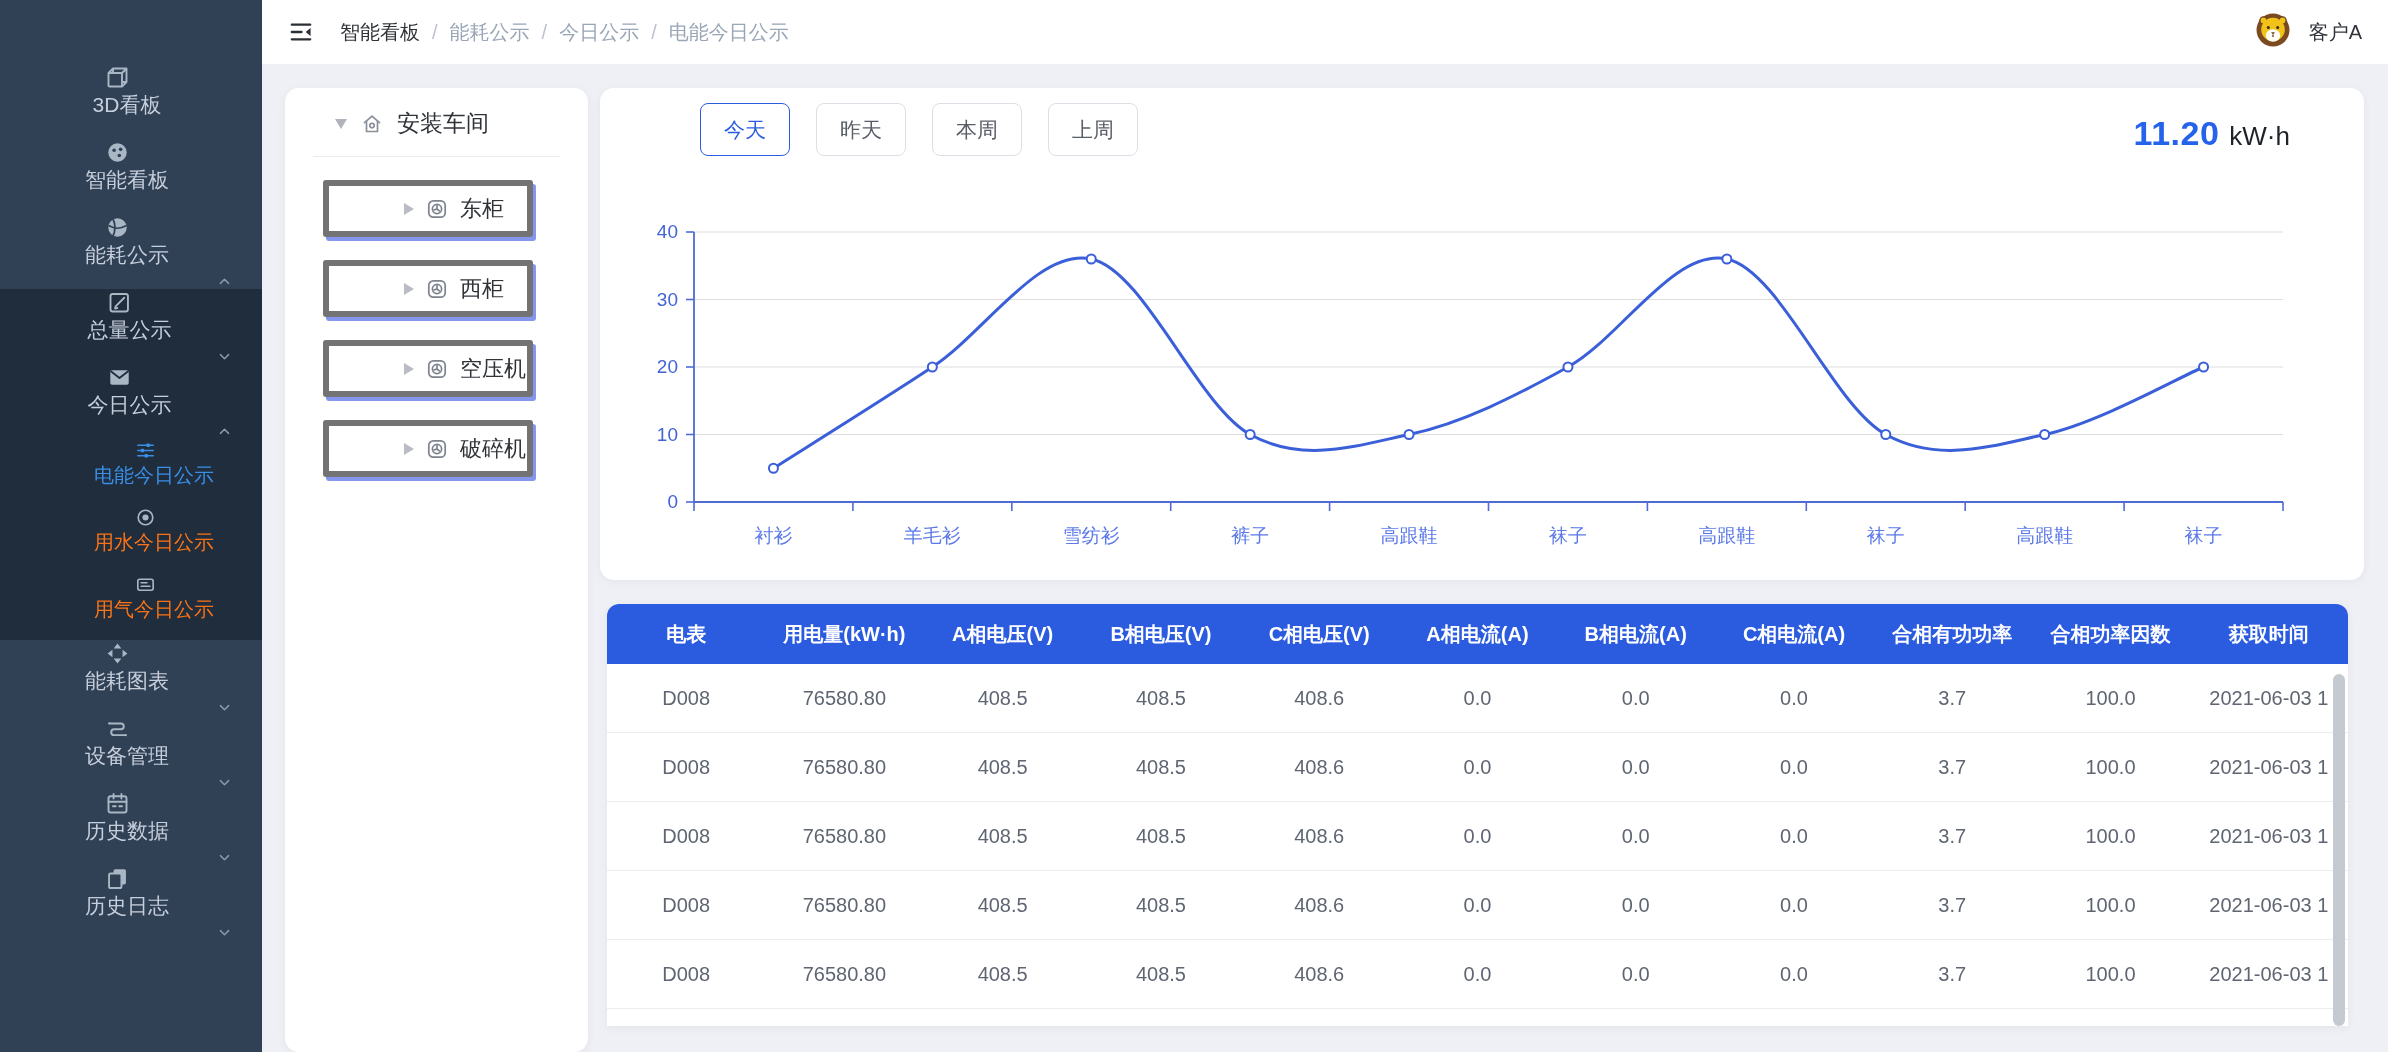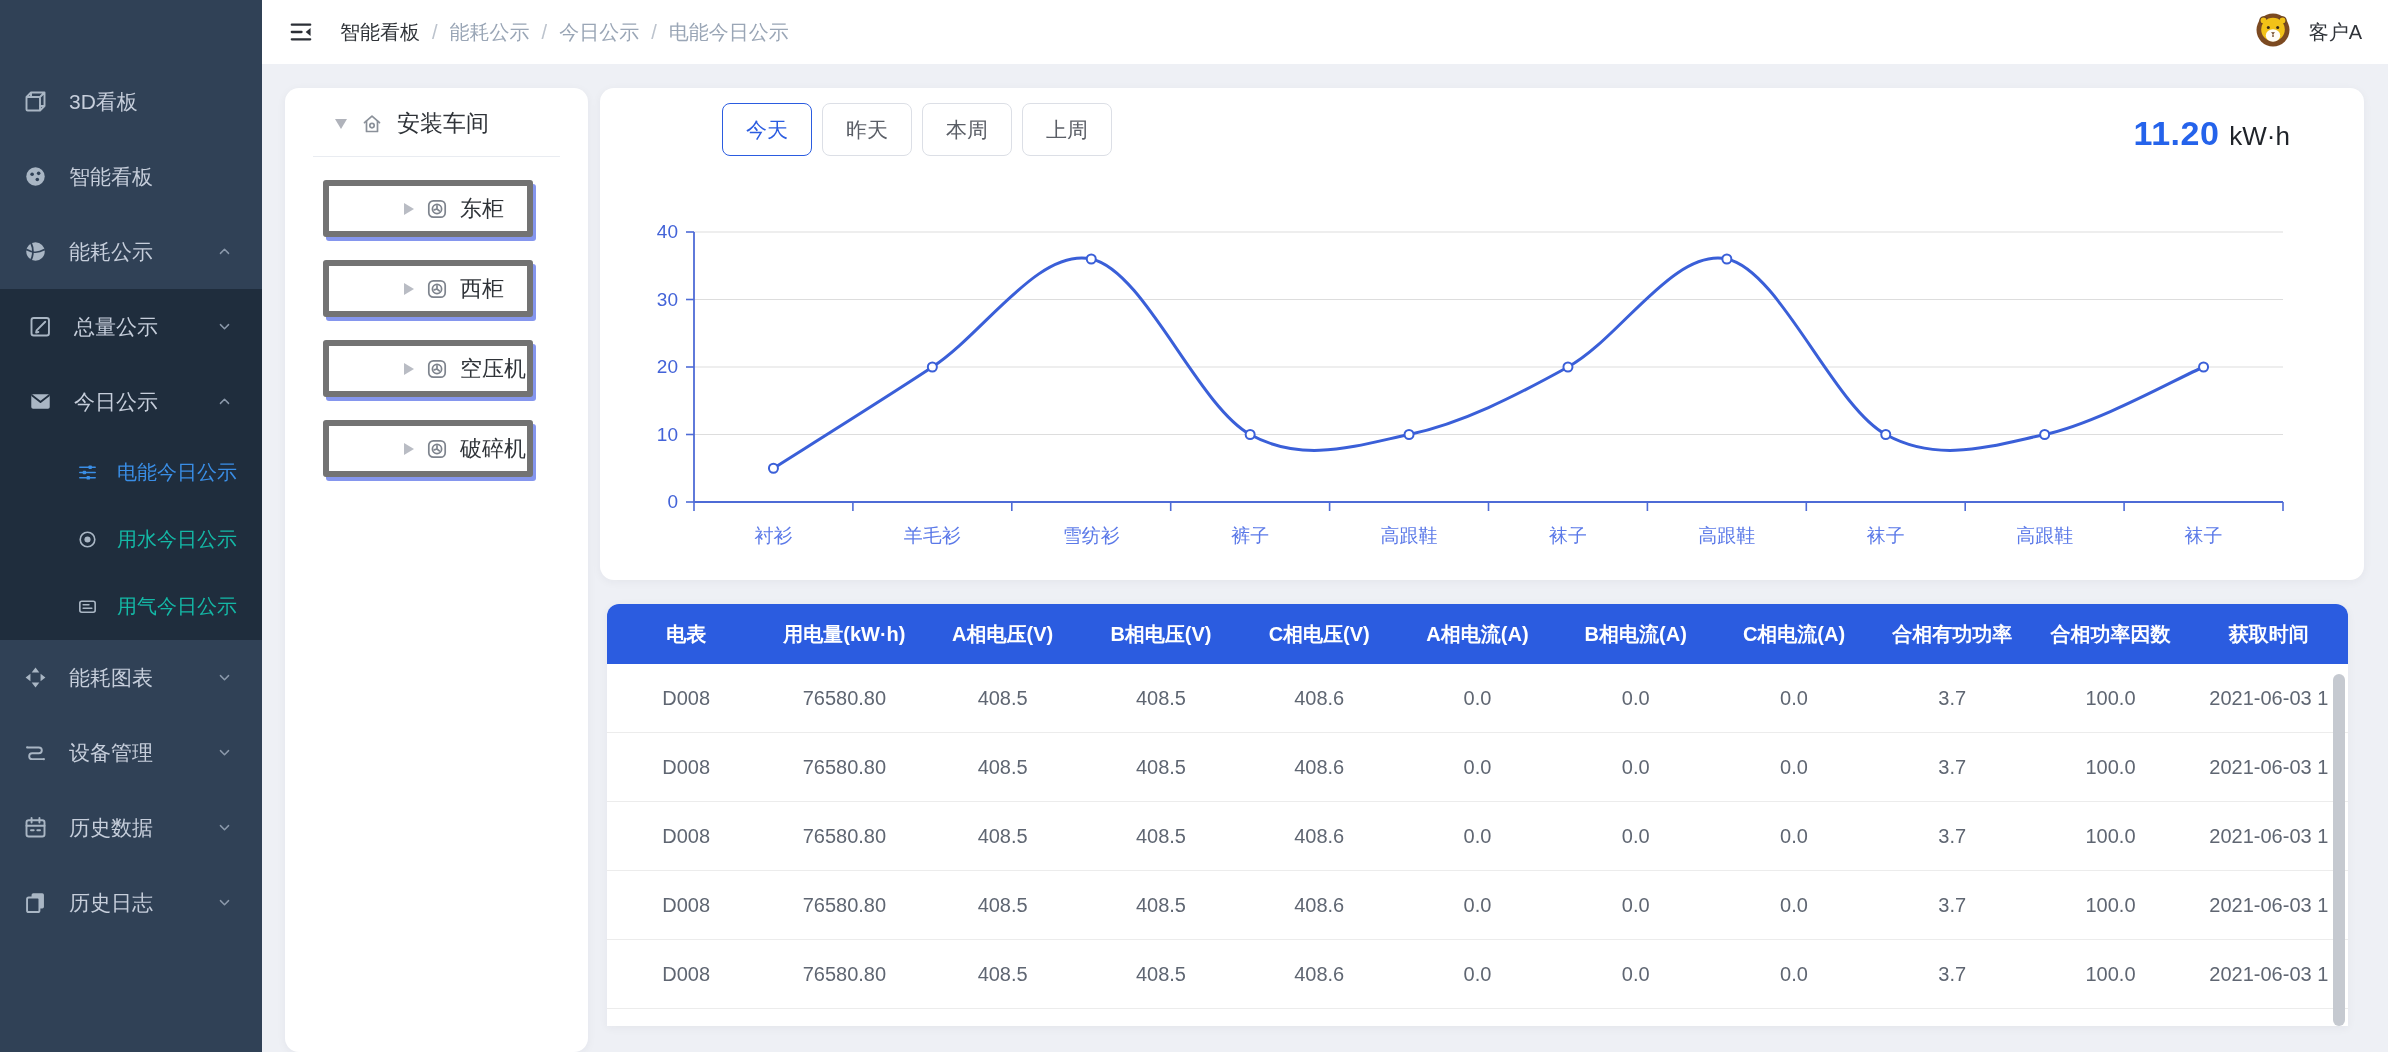--- a/index.html
+++ b/index.html
@@ -1,27 +1,27 @@
 <!DOCTYPE html>
 <html style="--accent: #2B5CE0; --sidebar-active: #3A8EE6; --value-color: #2563EB;"><head>
 <meta charset="utf-8">
 <style>
   html,body{margin:0;padding:0;background:#eef0f5;}
   #root{position:relative;width:2388px;height:1052px;overflow:hidden;background:#eef0f5;
         font-family:"Liberation Sans","DejaVu Sans",sans-serif;-webkit-font-smoothing:antialiased;}
   
   .sidebar{position:absolute;left:0;top:0;width:262px;height:1052px;background:#304156;z-index:3;padding-top:64px;box-sizing:border-box;}
-  .m-row{display:flex;align-items:center;height:75px;padding:0 30px 0 22px;font-size:21px;color:#c6cedb;cursor:pointer;box-sizing:border-box;}
+  .m-row{display:flex;align-items:center;height:75px;padding:0 30px 0 22px;font-size:21px;color:#c6cedb;cursor:pointer;box-sizing:border-box;flex-direction:column;}
   .m-row .ic{width:27px;height:27px;margin-right:20px;display:flex;align-items:center;justify-content:center;color:#a9b6c4;flex:0 0 auto;}
   .m-row .lb{flex:1;white-space:nowrap;}
   .m-row .chev{margin-left:auto;display:flex;align-items:center;}
   .m-row .chev.up svg{transform:rotate(180deg);}
   .submenu{background:#1f2d3d;}
   .m-row.lvl1{padding-left:27px;}
-  .m-row.lvl2{height:67px;padding-left:76px;font-size:20px;color:#14b8a6;}
+  .m-row.lvl2{height:67px;padding-left:76px;font-size:20px;color:#f97316;}
   .m-row.lvl2 .ic{width:23px;height:23px;margin-right:18px;}
   .m-row.active, .m-row.active .ic{color:var(--sidebar-active);}
   
   .topbar{position:absolute;left:262px;top:0;right:0;height:64px;background:#fff;display:flex;align-items:center;padding:0 26px;box-sizing:border-box;z-index:2;}
   .burger{display:flex;align-items:center;margin-right:26px;cursor:pointer;}
   .crumbs{display:flex;align-items:center;font-size:20px;gap:12px;}
   .crumb{color:#9aa6b6;cursor:pointer;white-space:nowrap;}
   .crumb.root{color:#2f3338;}
   .crumb-sep{color:#bcc3cd;}
   .userbox{margin-left:auto;display:flex;align-items:center;gap:17px;cursor:pointer;}
@@ -34,21 +34,21 @@
   .tree-div{border-top:1px solid #e9ecf1;margin:17px 28px 0 28px;}
   .tree-items{padding:23px 0 0 38px;}
   .tree-item{width:210px;height:57px;margin-bottom:23px;display:flex;align-items:center;box-sizing:border-box;
              padding-left:75px;gap:11px;background:#fff;border:6px solid #737373;border-radius:3px;
              box-shadow:3px 4px 0 0 #8596ee;font-size:22px;color:#2f3338;cursor:pointer;}
   .tree-item .mic{color:#7d838d;display:flex;flex:0 0 auto;}
   .tri-r{width:0;height:0;border-left:10px solid #b9bcc4;border-top:6.5px solid transparent;border-bottom:6.5px solid transparent;flex:0 0 auto;}
   .tri-d{width:0;height:0;border-top:10px solid #b0b3bb;border-left:6.5px solid transparent;border-right:6.5px solid transparent;flex:0 0 auto;}
   
   .chart-card{left:600px;top:88px;width:1764px;height:492px;}
-  .tabs{position:absolute;left:100px;top:15px;display:flex;gap:10px;z-index:2;margin-left:22px;}
+  .tabs{position:absolute;left:100px;top:15px;display:flex;gap:26px;z-index:2;}
   .tab{height:53px;padding:0 23px;display:flex;align-items:center;background:#fff;border:1px solid #dcdfe6;
        border-radius:8px;font-size:21px;color:#5a5e66;cursor:pointer;box-sizing:border-box;}
   .tab.active{border:1.6px solid var(--accent);color:var(--accent);}
   .total{position:absolute;top:26px;right:74px;display:flex;align-items:baseline;gap:10px;z-index:2;}
   .total .big{font-size:34px;font-weight:bold;color:var(--value-color);letter-spacing:.5px;}
   .total .unit{font-size:26px;color:#1f2329;font-weight:500;}
   #chart-svg{position:absolute;left:0;top:0;}
   
   .table-card{position:absolute;left:607px;top:604px;width:1741px;height:422px;background:#fff;border-radius:12px 12px 0 0;overflow:hidden;box-shadow:0 2px 10px rgba(31,45,61,.05);}
   table{width:100%;border-collapse:collapse;table-layout:fixed;}

